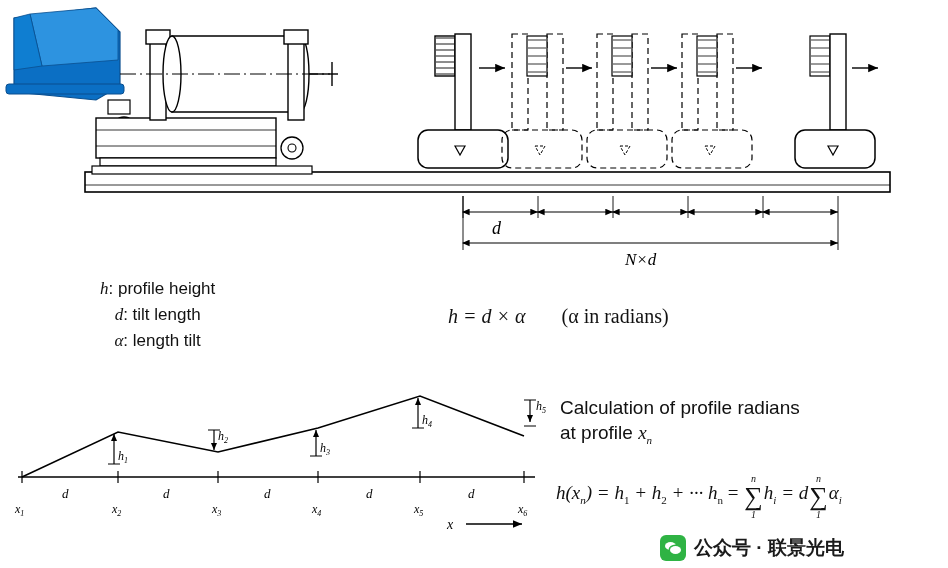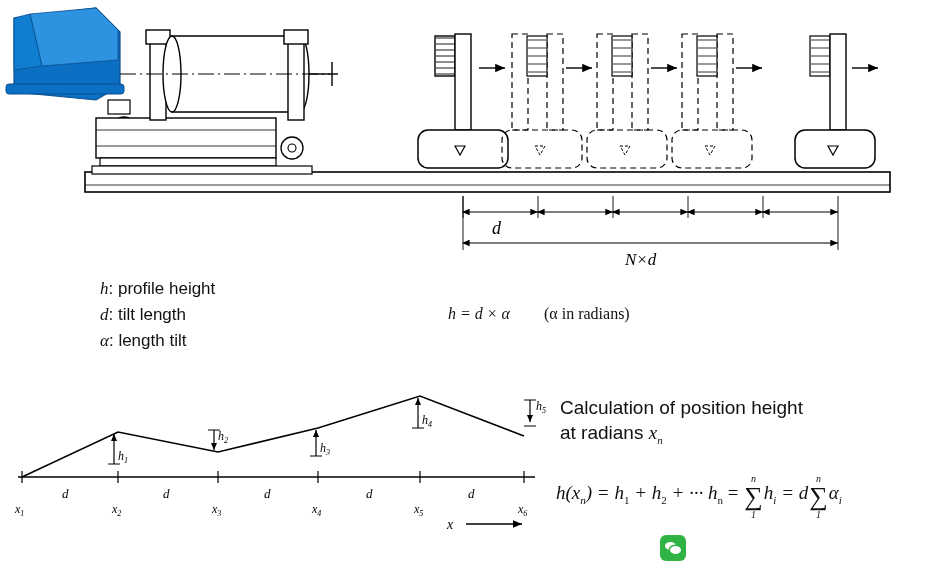--- a/index.html
+++ b/index.html
@@ -13,26 +13,26 @@
   .stage{position:absolute;left:0;top:0;width:948px;height:568px;}
   svg.diagram{position:absolute;left:0;top:0;width:948px;height:568px;}
   .legend{
     position:absolute;
     left:100px;top:276px;
     font-size:17px;
     color:#111;
     line-height:26px;
   }
   .legend .sym{font-family:"Liberation Serif", serif;font-style:italic;}
-  .legend-row{white-space:nowrap;}
+  .legend-row{white-space:nowrap;text-align:center;}
   .formula-top{
     position:absolute;
     left:448px;top:305px;
     font-family:"Liberation Serif", serif;
-    font-size:16px;
+    font-size:20px;
     color:#111;
     white-space:nowrap;
   }
   .formula-top i{font-style:italic;}
   .calc-text{
     position:absolute;
     left:560px;top:395px;
     font-size:19px;
     color:#111;
     line-height:25px;
@@ -324,27 +324,28 @@
     </div>
   </div>
 
   <div class="formula-top">
     <i>h = d × α</i>
     <span style="display:inline-block;width:26px"></span>
     <span>(α in radians)</span>
   </div>
 
   <div class="calc-text">
-    <div>Calculation of position height</div>
+    <div>Calculation of profile radians</div>
     <div>
-      <span>at radians </span><i>x</i><i><sub>n</sub></i>
+      <span>at profile </span><i>x</i><i><sub>n</sub></i>
     </div>
   </div>
 
   <div class="formula-bottom">
     <i>h(x</i><i><sub>n</sub></i><i>) = h</i><sub>1</sub><i> + h</i><sub>2</sub><i> + ··· h</i><sub>n</sub><span> = </span><span class="sigma-block"><span class="lim">n</span><span class="sig">∑</span><span class="lim">1</span></span><i>h</i><i><sub>i</sub></i><i> = d</i><span class="sigma-block"><span class="lim">n</span><span class="sig">∑</span><span class="lim">1</span></span><i>α</i><i><sub>i</sub></i>
   </div>
 
   <div class="watermark">
     <span class="wm-logo"></span>
+    <span>公众号 · 联景光电</span>
   </div>
 
 </div>
 
 </body></html>

